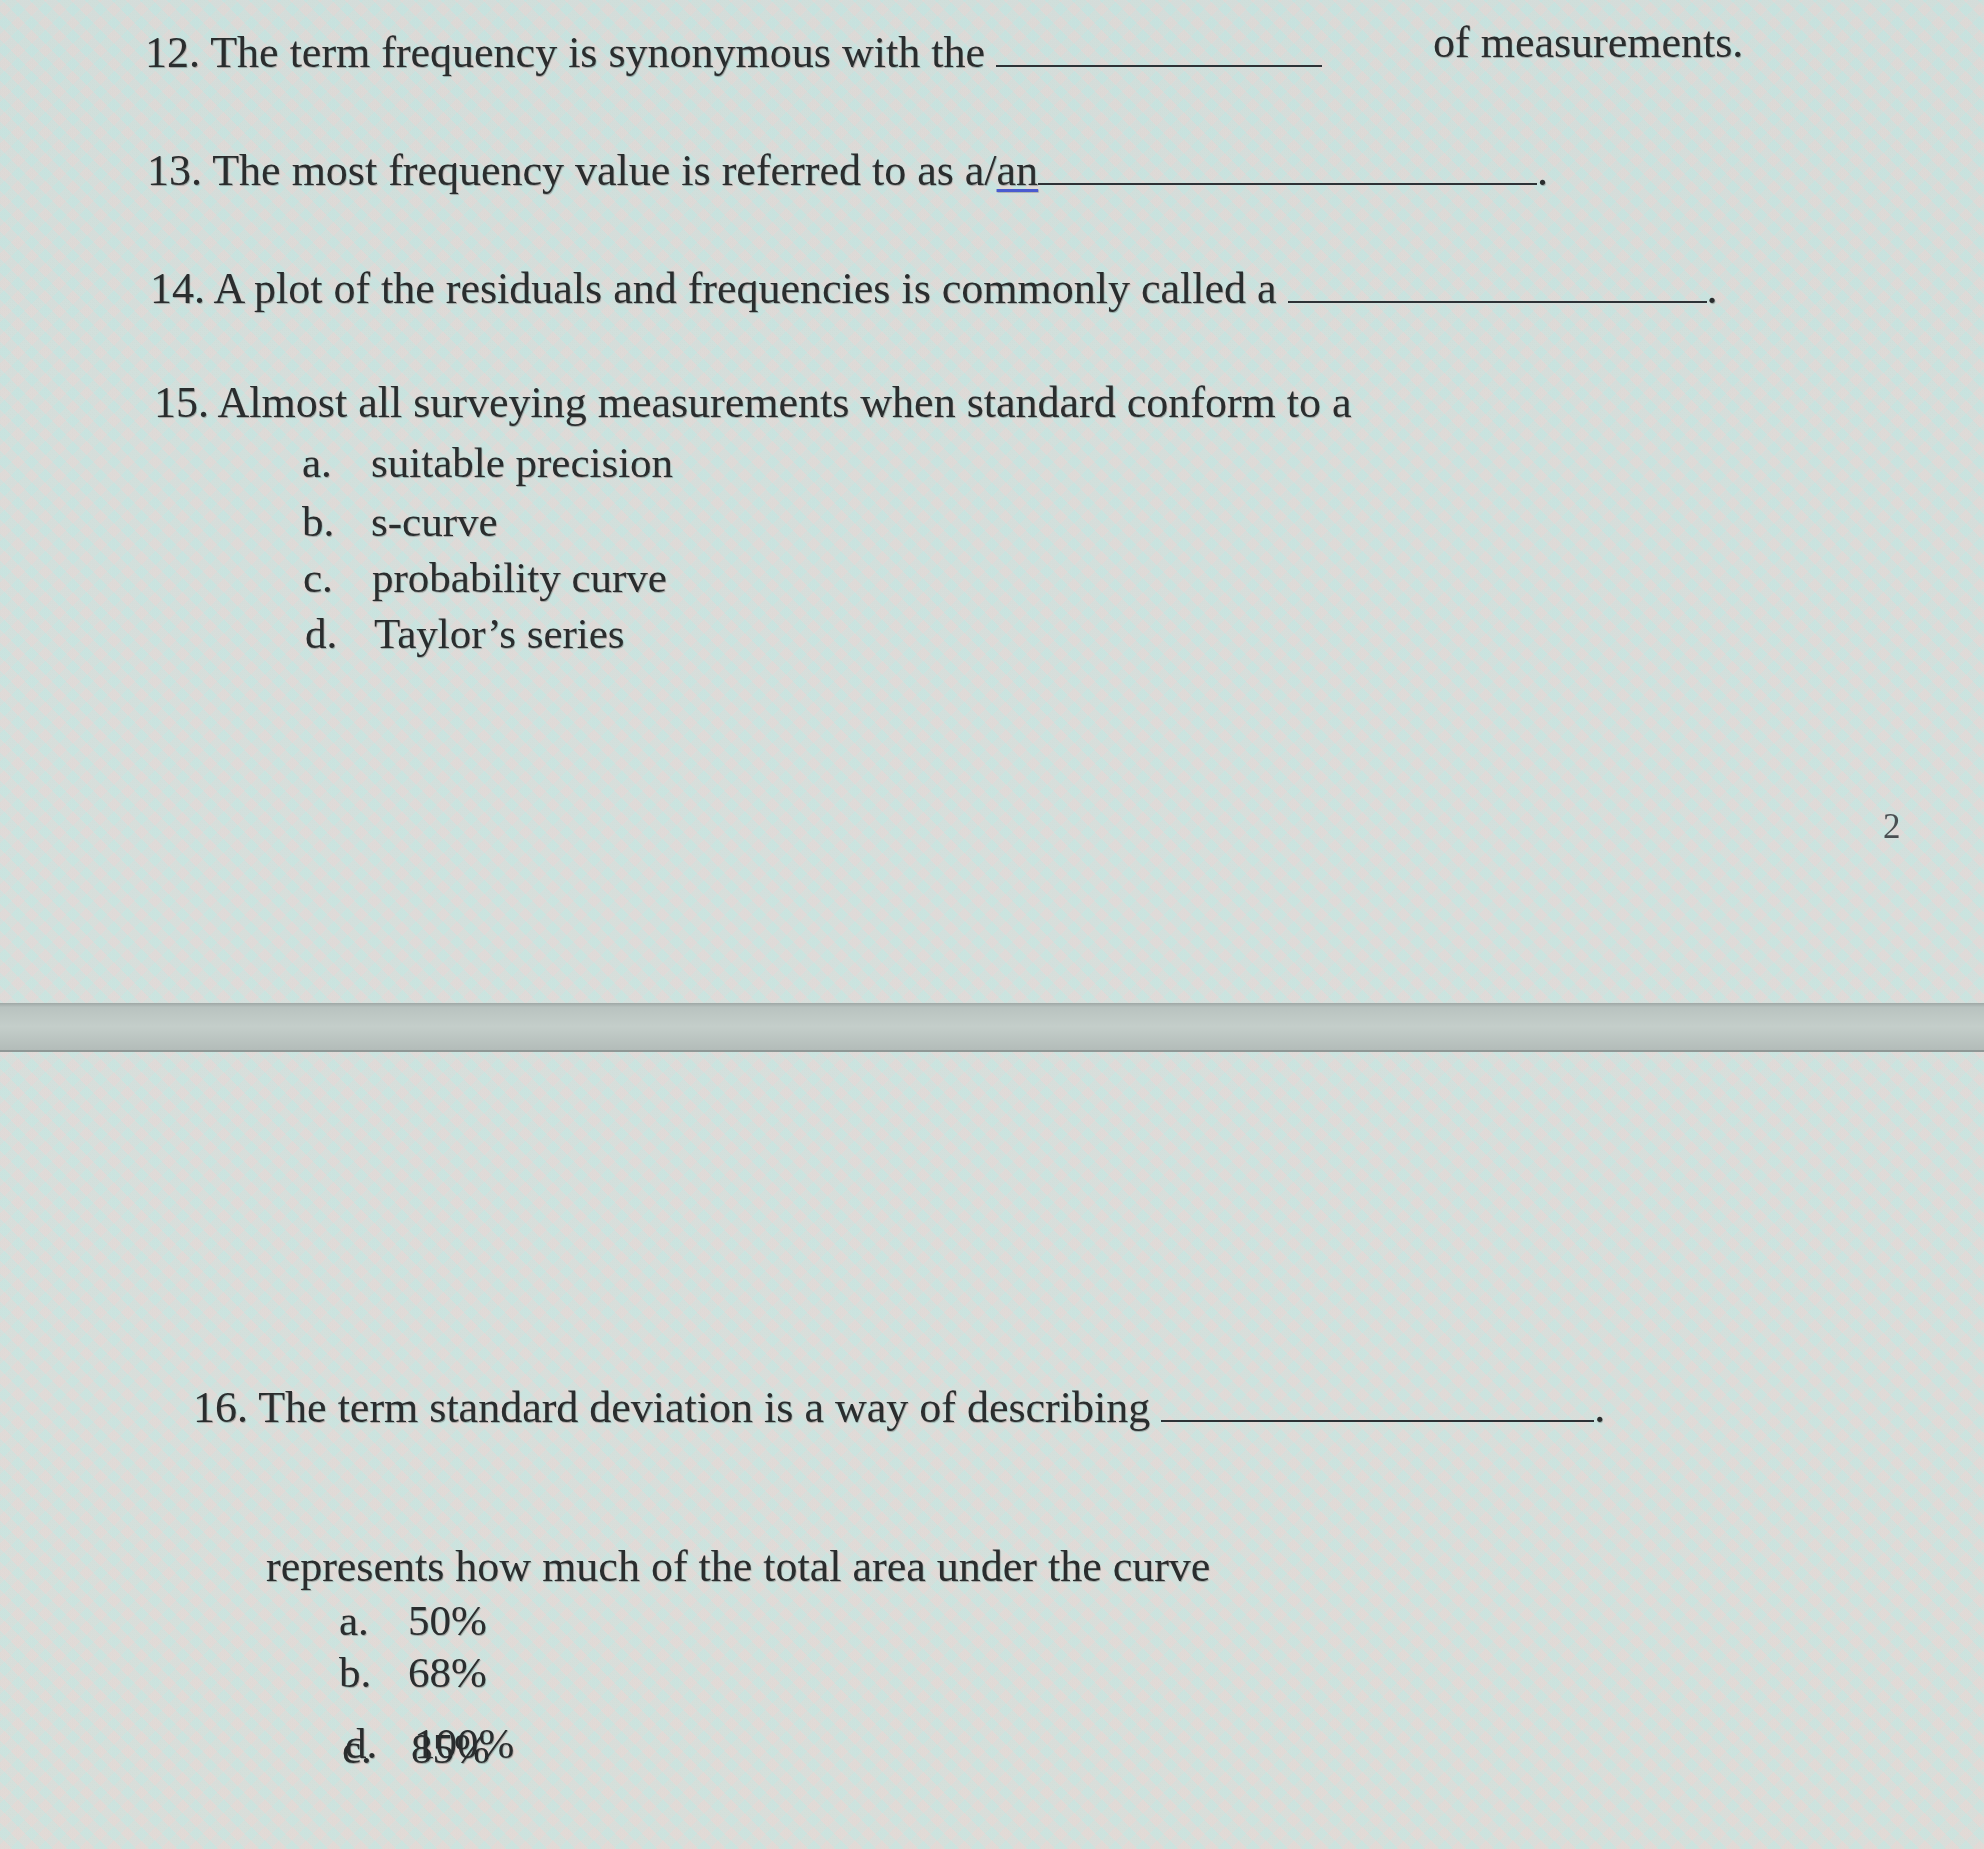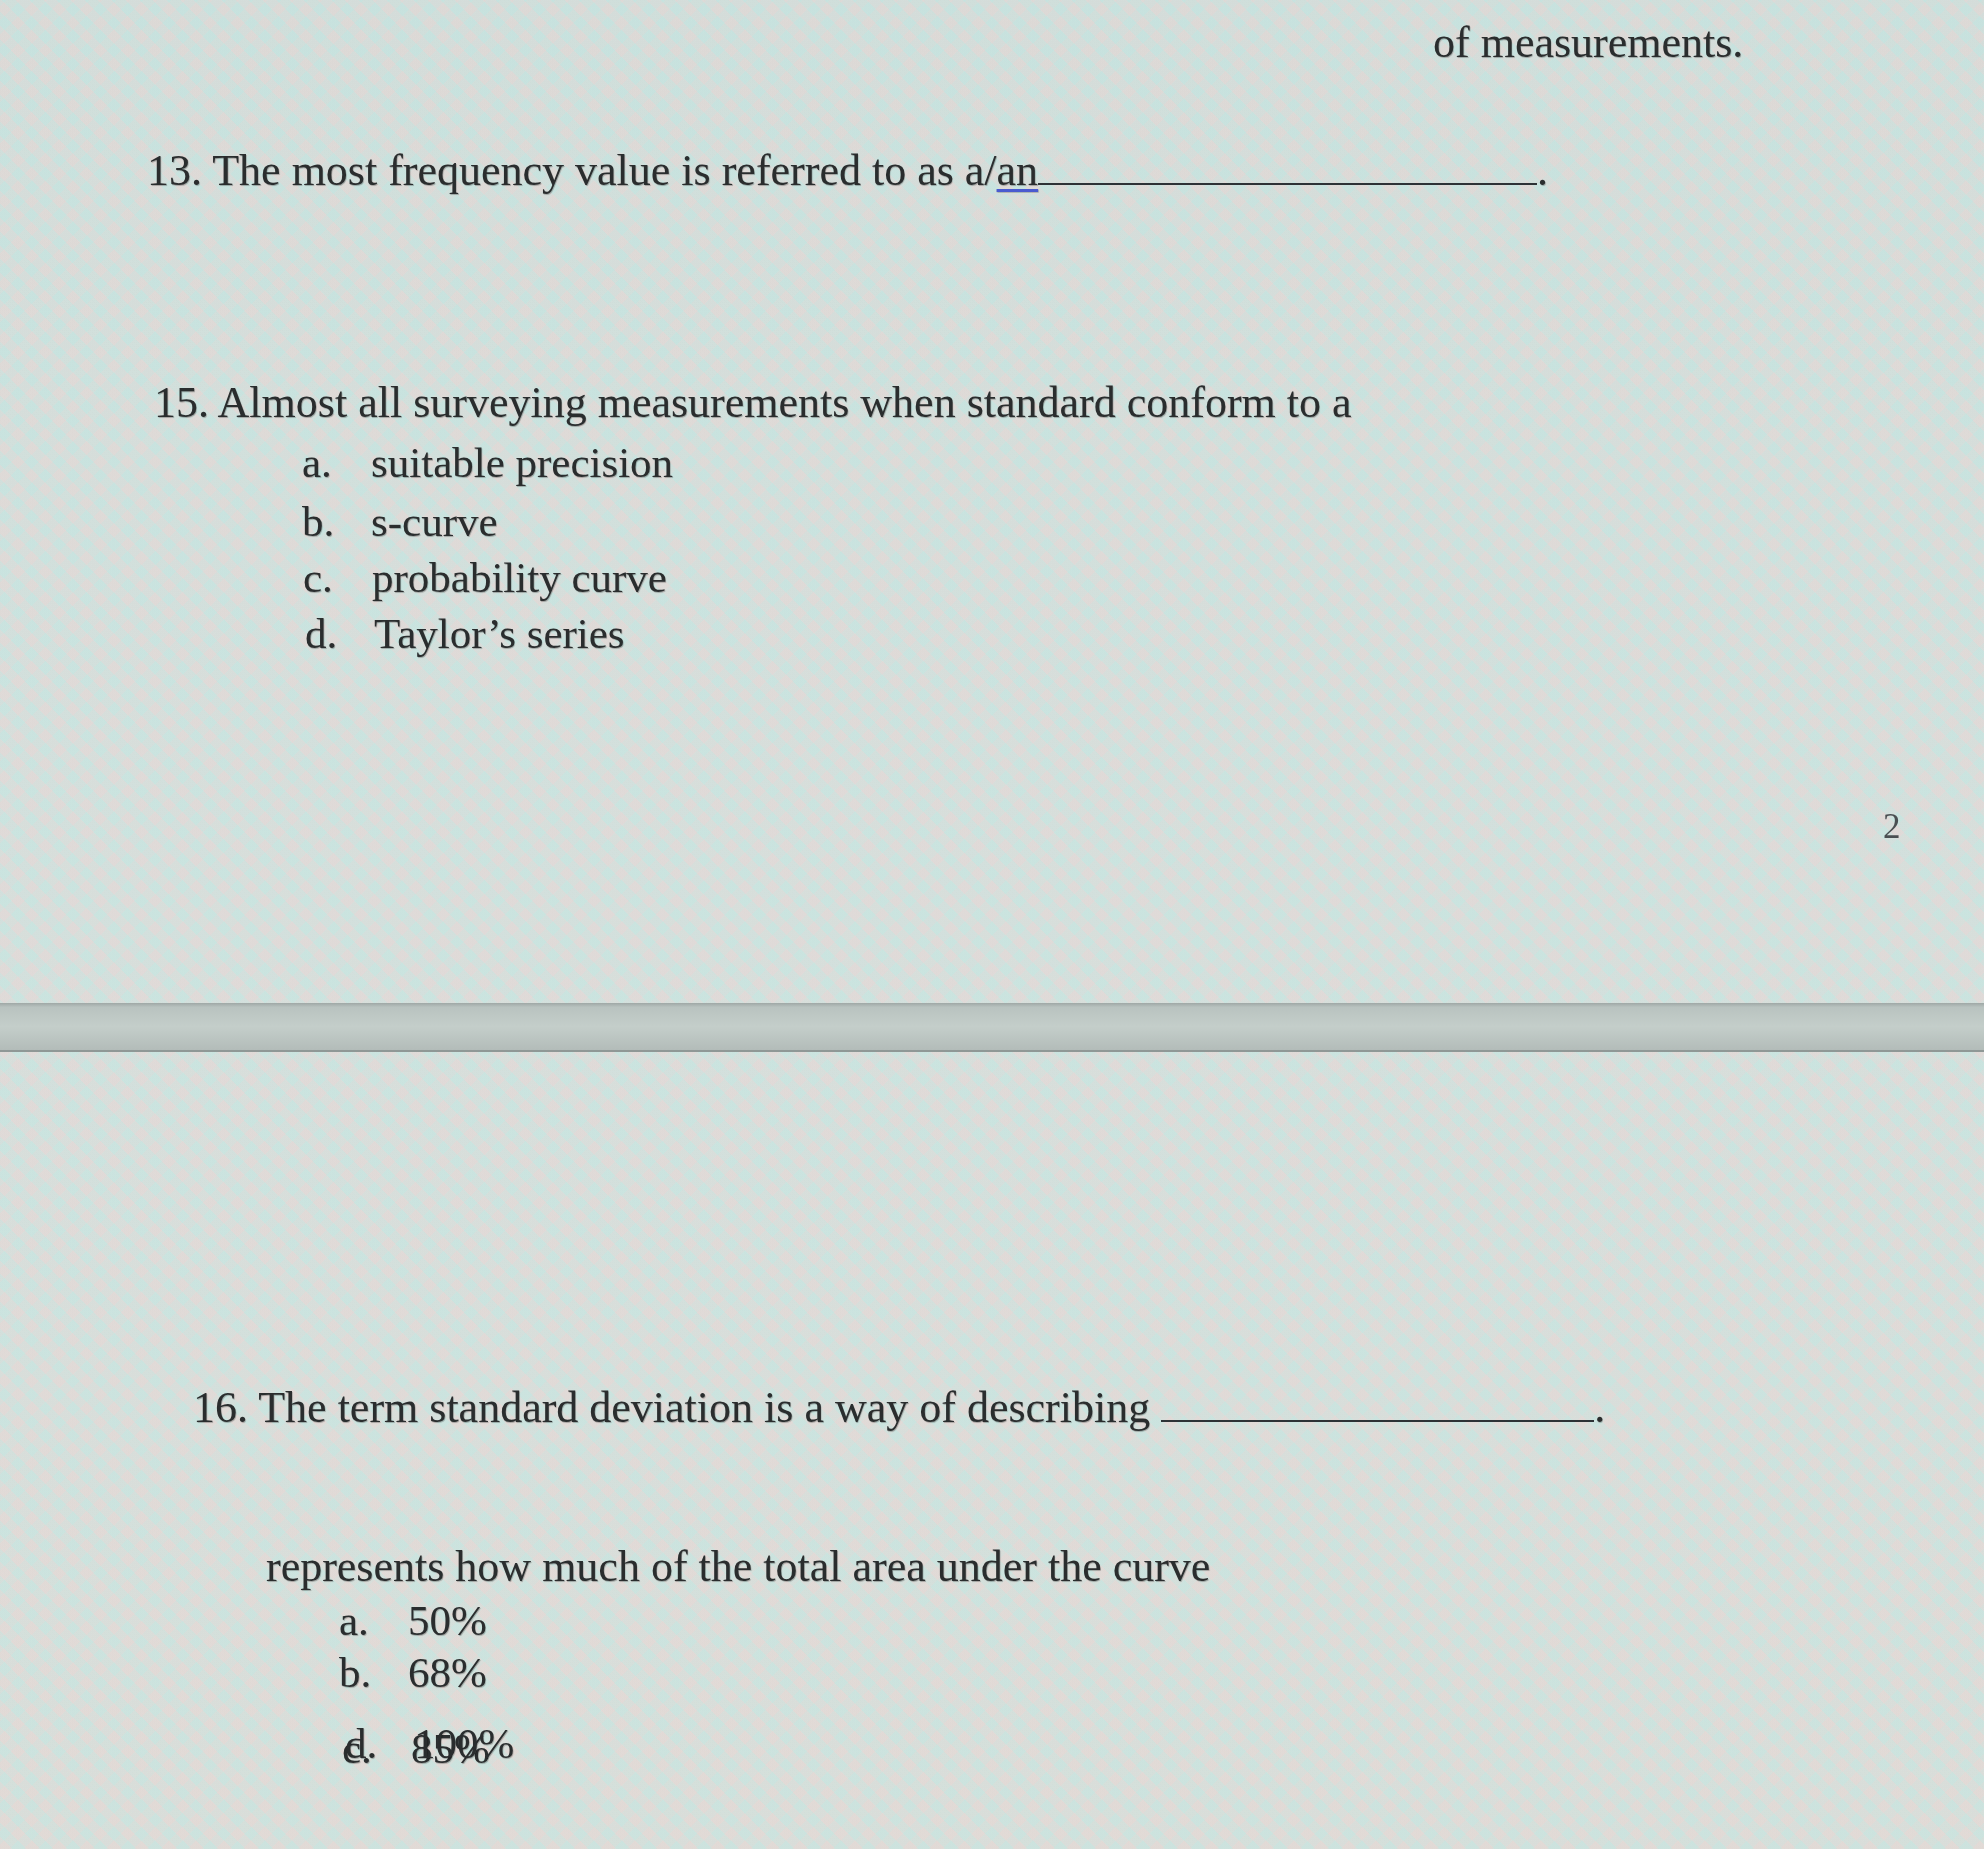--- a/index.html
+++ b/index.html
@@ -24,27 +24,37 @@
   .blue-u { text-decoration:underline; text-decoration-color:#4a5bd0; text-decoration-thickness:2.8px; text-underline-offset:4.2px; }
   .opt { position:absolute; font-size:43px; line-height:1; white-space:nowrap; text-shadow:0.7px 0.7px 0.7px rgba(0,0,0,0.25); }
   .opt .letter { display:inline-block; width:69px; }
   .pagenum { position:absolute; font-size:35px; color:#4a4f52; }
 </style>
 </head>
 <body>
 
 <div class="page-top">
 
+  <div class="line" style="left:145px; top:31px;">
+    <span>12.</span>
+    <span>The term frequency is synonymous with the</span>
+    <span class="blank" style="width:326px;"></span>
+  </div>
   <div class="line" style="left:1433px; top:21px;">of measurements.</div>
 
   <div class="line" style="left:147px; top:149px;">
     <span>13.</span>
     <span>The most frequency value is referred to as a/</span><span class="blue-u">an</span><span class="blank" style="width:499px;"></span><span>.</span>
   </div>
 
+  <div class="line" style="left:150px; top:267px;">
+    <span>14.</span>
+    <span>A plot of the residuals and frequencies is commonly called a</span>
+    <span class="blank" style="width:419px;"></span><span>.</span>
+  </div>
 
   <div class="line" style="left:154px; top:381px;">
     <span>15.</span>
     <span>Almost all surveying measurements when standard conform to a</span>
   </div>
   <div class="opt" style="left:302px; top:441px;">
     <span class="letter">a.</span><span>suitable precision</span>
   </div>
   <div class="opt" style="left:302px; top:500px;">
     <span class="letter">b.</span><span>s-curve</span>

